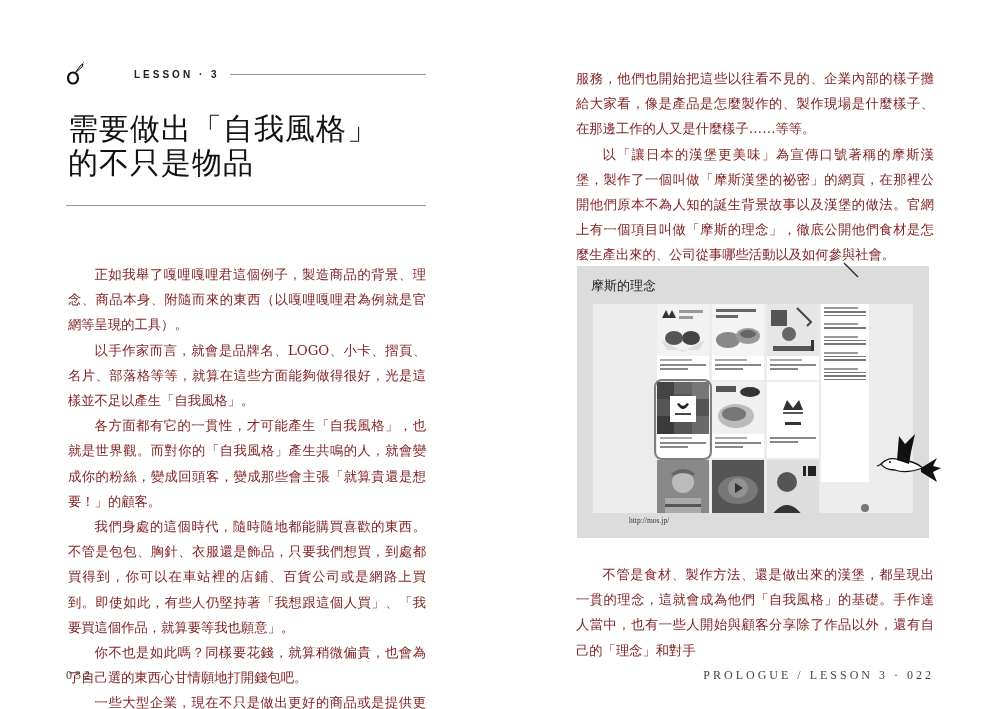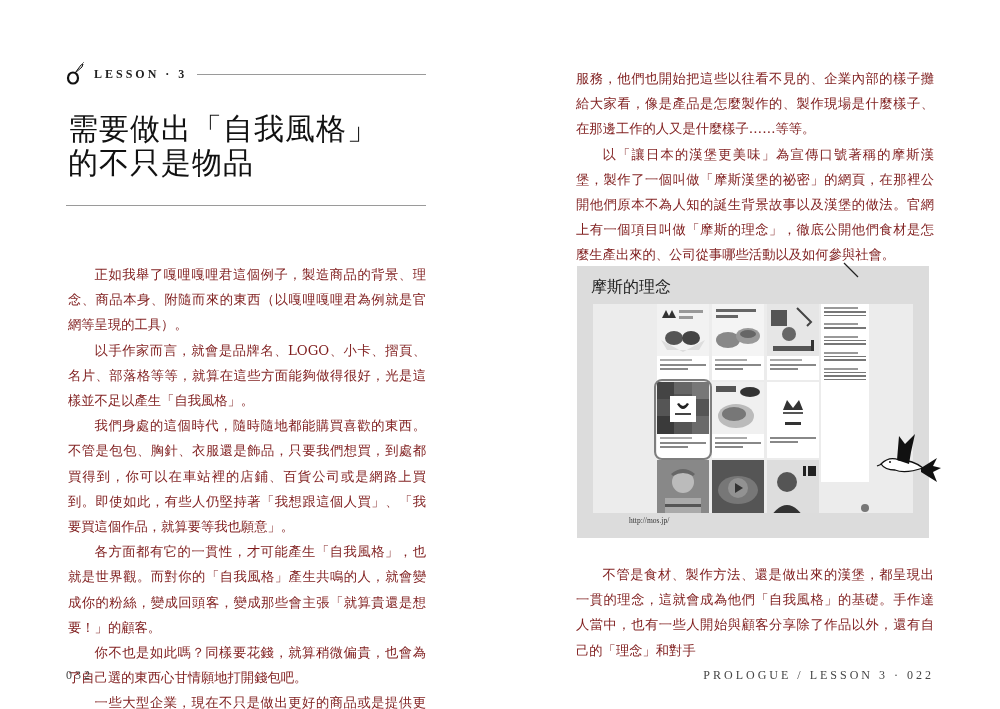--- a/index.html
+++ b/index.html
@@ -6,40 +6,40 @@
   html, body { width: 1000px; height: 709px; background: #ffffff; overflow: hidden; }
   body { position: relative; font-family: "DejaVu Serif", serif; color: #1a1a1a; }
 
   .page { position: absolute; top: 0; height: 709px; }
   .page-left { left: 0; width: 500px; }
   .page-right { left: 500px; width: 500px; }
 
   
   .lesson-head { position: absolute; left: 66px; top: 62px; width: 360px; height: 24px; display: flex; align-items: center; }
   .lesson-icon { width: 20px; height: 24px; margin-right: 8px; }
-  .lesson-label { font-family: Liberation Serif, serif; font-size: 12px; letter-spacing: 3px; font-weight: bold; color: #222; white-space: nowrap; }
+  .lesson-label { font-family: Liberation Sans, sans-serif; font-size: 10px; letter-spacing: 3px; font-weight: bold; color: #222; white-space: nowrap; margin-left: 40px; }
   .lesson-rule { flex: 1; height: 1px; background: #9a9a9a; margin-left: 10px; }
 
   .title { position: absolute; left: 68px; top: 112px; font-family: "DejaVu Sans", sans-serif; font-size: 30px; line-height: 34px; color: #111; letter-spacing: 1px; }
   .title-rule { position: absolute; left: 66px; top: 205px; width: 360px; height: 1px; background: #9a9a9a; }
 
   .body-text { position: absolute; font-family: "DejaVu Serif", serif; font-size: 13.3px; line-height: 25.2px; color: #7f1d1d; text-align: justify; }
   .left-body { left: 68px; top: 262px; width: 358px; }
   .right-top { left: 76px; top: 66px; width: 358px; }
   .right-bottom { left: 76px; top: 562px; width: 358px; }
   .body-text p { text-indent: 2em; }
   .body-text p.cont { text-indent: 0; }
 
   .folio { position: absolute; top: 668px; font-family: "Liberation Serif", serif; font-size: 12px; letter-spacing: 3px; color: #444; }
   .folio-left { left: 66px; }
   .folio-right { right: 66px; }
 
   
   .figure { position: absolute; left: 77px; top: 266px; width: 352px; height: 272px; background: #dcdcdc; }
-  .figure-title { position: absolute; left: 14px; top: 11px; font-family: "DejaVu Sans", sans-serif; font-size: 16px; color: #222; }
+  .figure-title { position: absolute; left: 14px; top: 11px; font-family: "DejaVu Sans", sans-serif; font-size: 13px; color: #222; }
   .screen { position: absolute; left: 16px; top: 38px; width: 320px; height: 209px; background: #ececec; overflow: hidden; }
   .figure-url { position: absolute; left: 16px; top: 250px; font-family: "Liberation Serif", serif; font-size: 7.5px; color: #333; margin-left: 36px; }
   .corner-mark { position: absolute; left: 843px; top: 262px; width: 16px; height: 16px; }
 
   .grid { position: absolute; left: 64px; top: 0; display: grid; grid-template-columns: 52px 52px 52px; grid-template-rows: 76px 76px 56px; column-gap: 3px; row-gap: 2px; }
   .card { background: #fff; position: relative; overflow: hidden; }
   .card .img { position: absolute; left: 0; top: 0; width: 100%; height: 52px; }
   .card .cap { position: absolute; left: 3px; top: 55px; right: 3px; }
   .cap-line { height: 2px; background: #888; margin-bottom: 2px; }
   .cap-line.short { width: 60%; }
@@ -70,22 +70,22 @@
 
   <div class="title">
     <div>需要做出「自我風格」</div>
     <div>的不只是物品</div>
   </div>
   <div class="title-rule"></div>
 
   <div class="body-text left-body">
     <p>正如我舉了嘎哩嘎哩君這個例子，製造商品的背景、理念、商品本身、附隨而來的東西（以嘎哩嘎哩君為例就是官網等呈現的工具）。</p>
     <p>以手作家而言，就會是品牌名、LOGO、小卡、摺頁、名片、部落格等等，就算在這些方面能夠做得很好，光是這樣並不足以產生「自我風格」。</p>
+    <p>各方面都有它的一貫性，才可能產生「自我風格」，也就是世界觀。而對你的「自我風格」產生共鳴的人，就會變成你的粉絲，變成回頭客，變成那些會主張「就算貴還是想要！」的顧客。</p>
     <p>我們身處的這個時代，隨時隨地都能購買喜歡的東西。不管是包包、胸針、衣服還是飾品，只要我們想買，到處都買得到，你可以在車站裡的店鋪、百貨公司或是網路上買到。即使如此，有些人仍堅持著「我想跟這個人買」、「我要買這個作品，就算要等我也願意」。</p>
-    <p>各方面都有它的一貫性，才可能產生「自我風格」，也就是世界觀。而對你的「自我風格」產生共鳴的人，就會變成你的粉絲，變成回頭客，變成那些會主張「就算貴還是想要！」的顧客。</p>
     <p>你不也是如此嗎？同樣要花錢，就算稍微偏貴，也會為了自己選的東西心甘情願地打開錢包吧。</p>
     <p>一些大型企業，現在不只是做出更好的商品或是提供更好的</p>
   </div>
 
   <div class="folio folio-left">032</div>
 </div>
 
 <div class="page page-right">
   <div class="body-text right-top">
     <p class="cont">服務，他們也開始把這些以往看不見的、企業內部的樣子攤給大家看，像是產品是怎麼製作的、製作現場是什麼樣子、在那邊工作的人又是什麼樣子……等等。</p>

